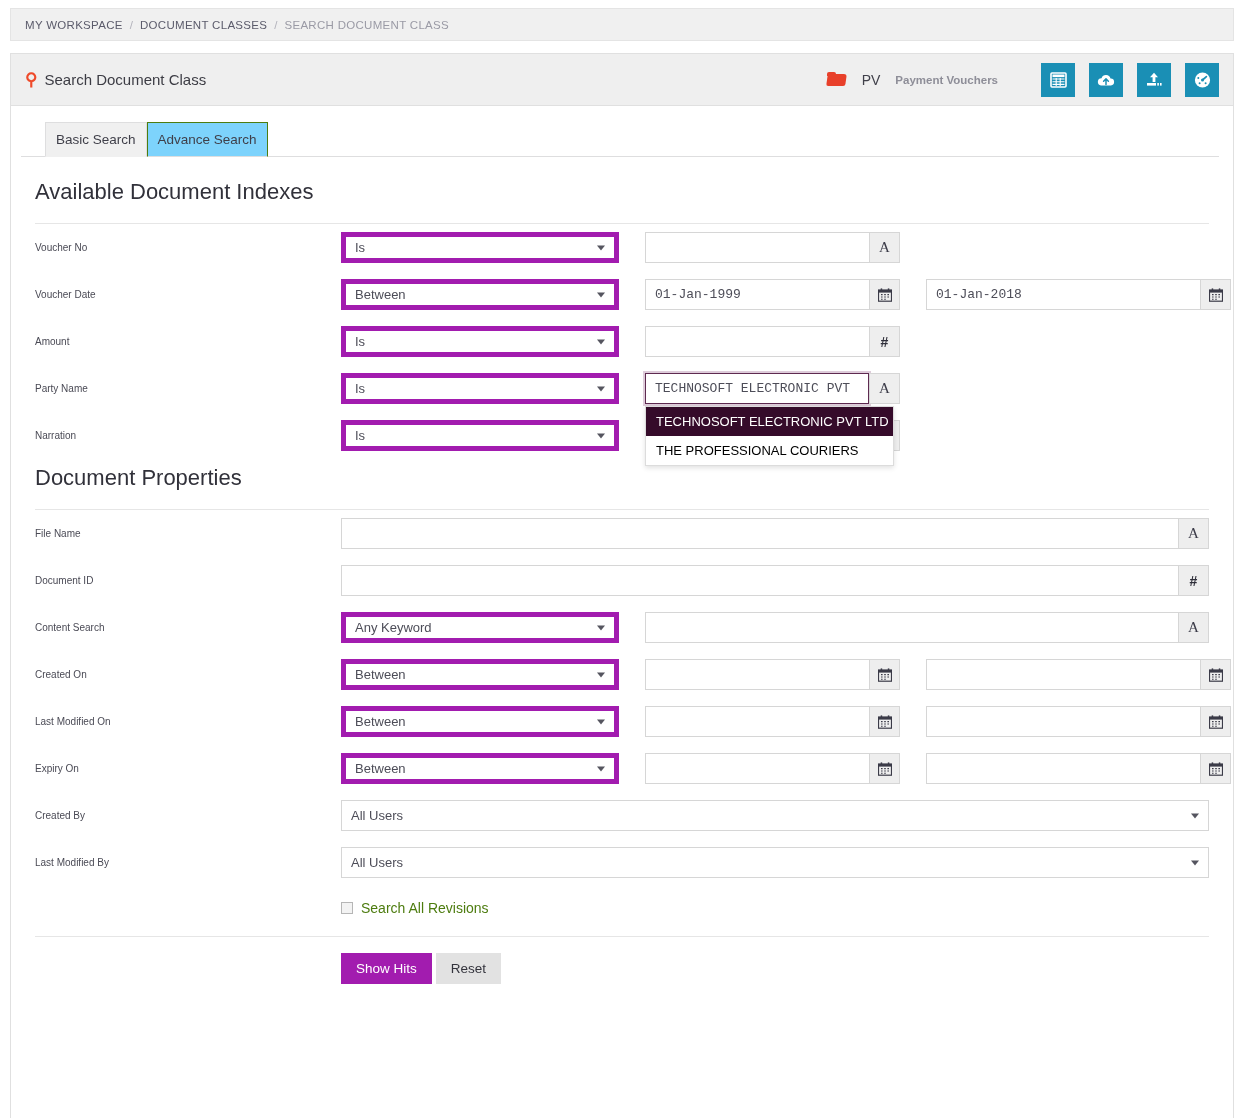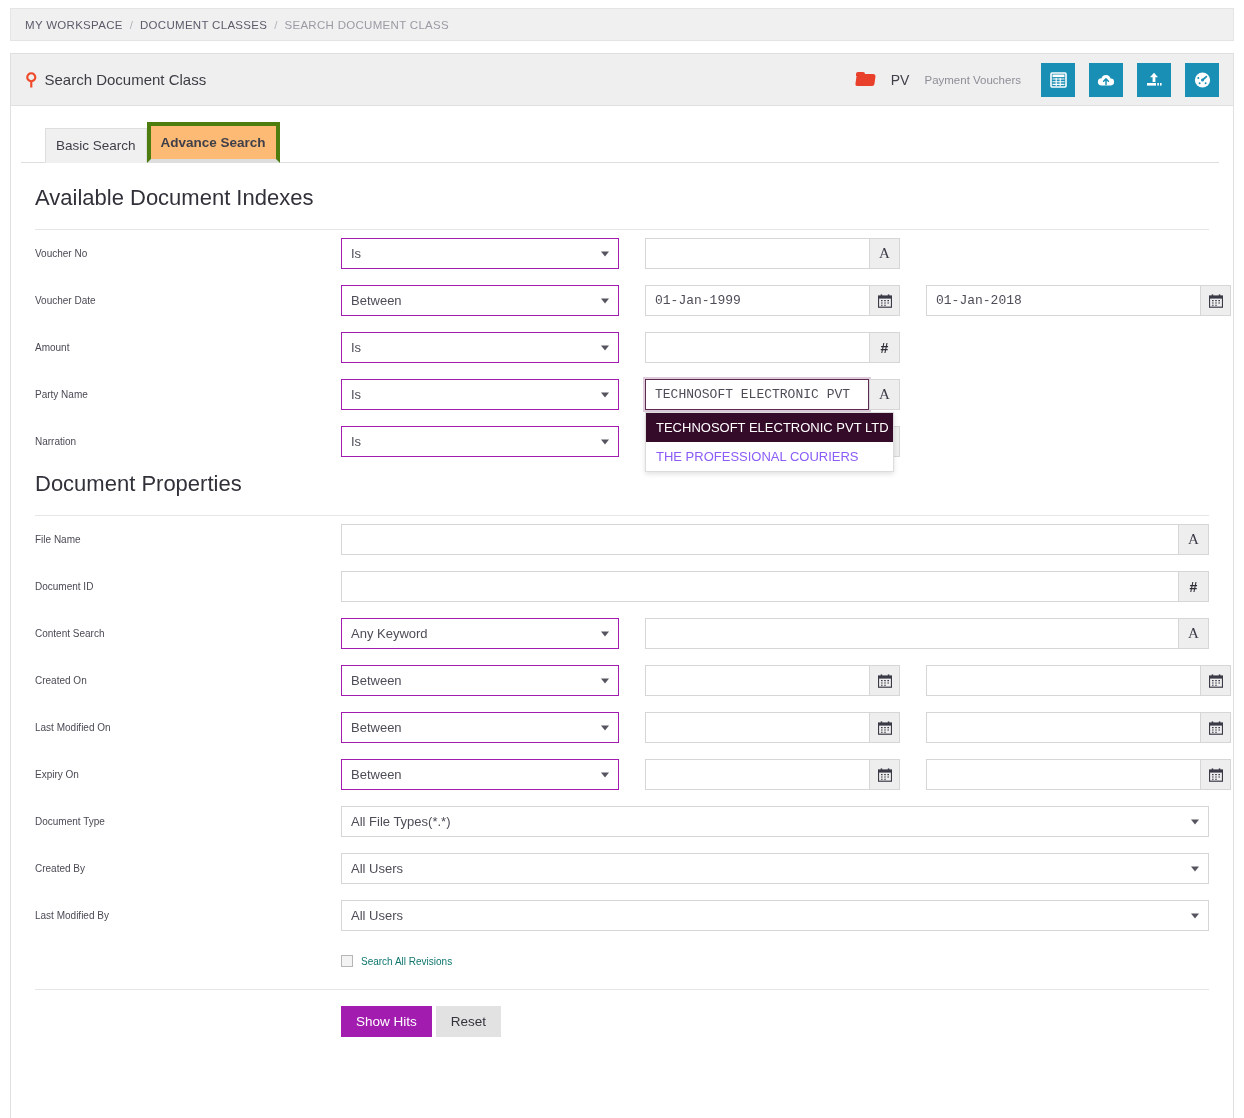--- a/index.html
+++ b/index.html
@@ -80,21 +80,21 @@
     transform: skewX(-8deg);
   }
   .folder-icon::after {
     content: "";
     position: absolute; left: 0; top: 0px;
     width: 9px; height: 4px;
     background: #e8402a;
     border-radius: 2px 2px 0 0;
   }
   .cls-abbr { font-size: 14px; color: #40404a; margin-right: 7px; }
-  .cls-name { font-size: 11.5px; color: #8e8e98; margin-right: 6px; }
+  .cls-name { font-size: 11.5px; color: #8e8e98; margin-right: 29px; font-weight: bold; }
   .tool-btn {
     width: 34px; height: 34px;
     background: #1a8fb5;
     margin-left: 6px;
     display: flex; align-items: center; justify-content: center;
     color: #fff;
     border: none; cursor: pointer; padding: 0;
   }
   .tool-btn svg { display: block; }
 
@@ -113,21 +113,21 @@
     margin-bottom: -1px;
     color: #3f3f49;
     cursor: pointer;
     background: transparent;
   }
   .tab.active {
     background: #f0f0f0;
     border: 1px solid #dededf;
     border-bottom-color: #f0f0f0;
   }
-  .tab.inactive { border: 4px solid #4d7c0f; border-bottom-color: #dededf; background:#fdba74;font-weight:bold; }
+  .tab.inactive { border: 1px solid #4d7c0f; border-bottom-color: #dededf; background:#7dd3fc; }
 
   
   .content { padding: 0 24px 0 24px; }
   .section-title {
     font-size: 22px;
     font-weight: normal;
     color: #31313a;
     margin: 22px 0 0 0;
     padding-bottom: 18px;
     border-bottom: 1px solid #e6e6e6;
@@ -143,21 +143,21 @@
   }
   .lbl {
     width: 306px;
     flex: 0 0 306px;
     font-size: 10px;
     color: #4a4a55;
   }
   .ctrl-sel {
     width: 278px; flex: 0 0 278px;
     height: 31px;
-    border: 1px solid #a21caf;
+    border: 5px solid #a21caf;
     background: #fff;
     display: flex; align-items: center;
     padding: 0 9px;
     font-size: 13px;
     color: #4d4d58;
     position: relative;
     cursor: pointer;
   }
   .caret {
     position: absolute; right: 9px; top: 50%;
@@ -216,21 +216,21 @@
     width: 249px;
     background: #fff;
     border: 1px solid #dcdcdc;
     box-shadow: 0 2px 5px rgba(0,0,0,.12);
     z-index: 40;
     padding: 0;
   }
   .ac-item {
     padding: 7px 10px;
     font-size: 13px;
-    color: #8b5cf6;
+    color: #000000;
     cursor: pointer;
     white-space: nowrap;
   }
   .ac-item.sel { background: #350b2a; color: #ffffff; }
 
   
   .full-ig { display: flex; align-items: stretch; flex: 1; }
   .full-ig input {
     flex: 1;
     height: 31px;
@@ -261,21 +261,21 @@
     height: 44px;
     padding-left: 306px;
   }
   .chk-box {
     width: 12px; height: 12px;
     border: 1px solid #b6b6b6;
     background: #f3f3f3;
     margin-right: 8px;
     cursor: pointer;
   }
-  .chk-lbl { font-size: 10px; color: #0f766e; }
+  .chk-lbl { font-size: 14px; color: #4d7c0f; }
 
   
   .btn-sep { border-top: 1px solid #e6e6e6; margin-top: 6px; }
   .btn-row {
     display: flex; align-items: center;
     padding-left: 306px;
     height: 62px;
   }
   .btn {
     border: none;
@@ -593,27 +593,20 @@
             <rect x="0.5" y="2" width="13" height="11.2" fill="none" stroke="#3b3b48" stroke-width="1.2"></rect>
             <rect x="0.5" y="2" width="13" height="2.6" fill="#3b3b48"></rect>
             <rect x="2.7" y="0.4" width="1.5" height="2.6" fill="#3b3b48"></rect>
             <rect x="9.8" y="0.4" width="1.5" height="2.6" fill="#3b3b48"></rect>
             <path d="M3 6.6h1.6M6.2 6.6h1.6M9.4 6.6H11M3 9h1.6M6.2 9h1.6M9.4 9H11M3 11.3h1.6M6.2 11.3h1.6" stroke="#3b3b48" stroke-width="1.1"></path>
           </svg>
         </div>
       </div>
     </div>
 
-    <div class="row">
-      <div class="lbl">Document Type</div>
-      <div class="full-sel">
-        <span>All File Types(*.*)</span>
-        <span class="caret"></span>
-      </div>
-    </div>
 
     <div class="row">
       <div class="lbl">Created By</div>
       <div class="full-sel">
         <span>All Users</span>
         <span class="caret"></span>
       </div>
     </div>
 
     <div class="row">

